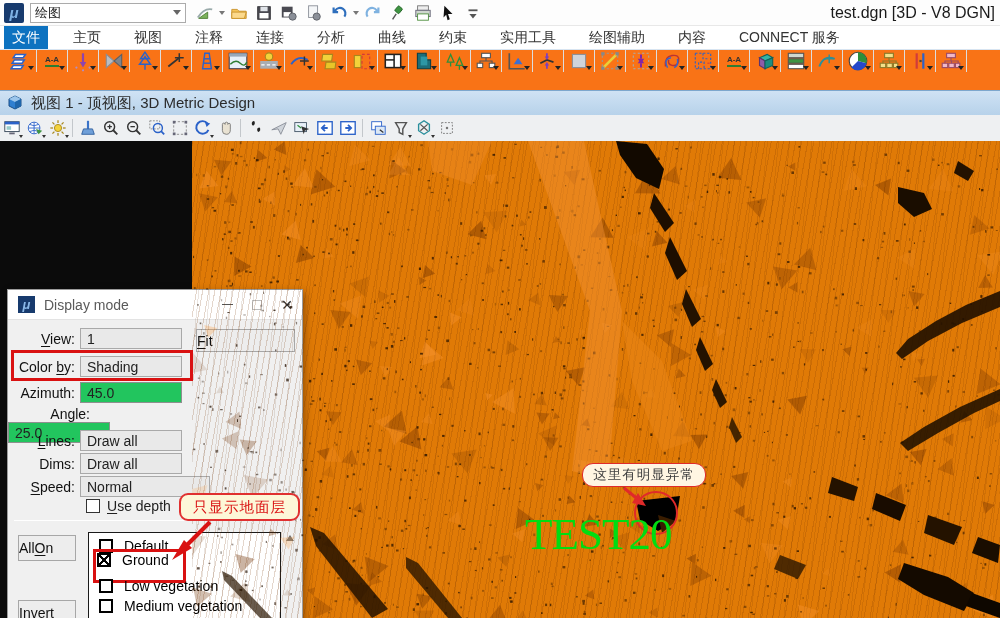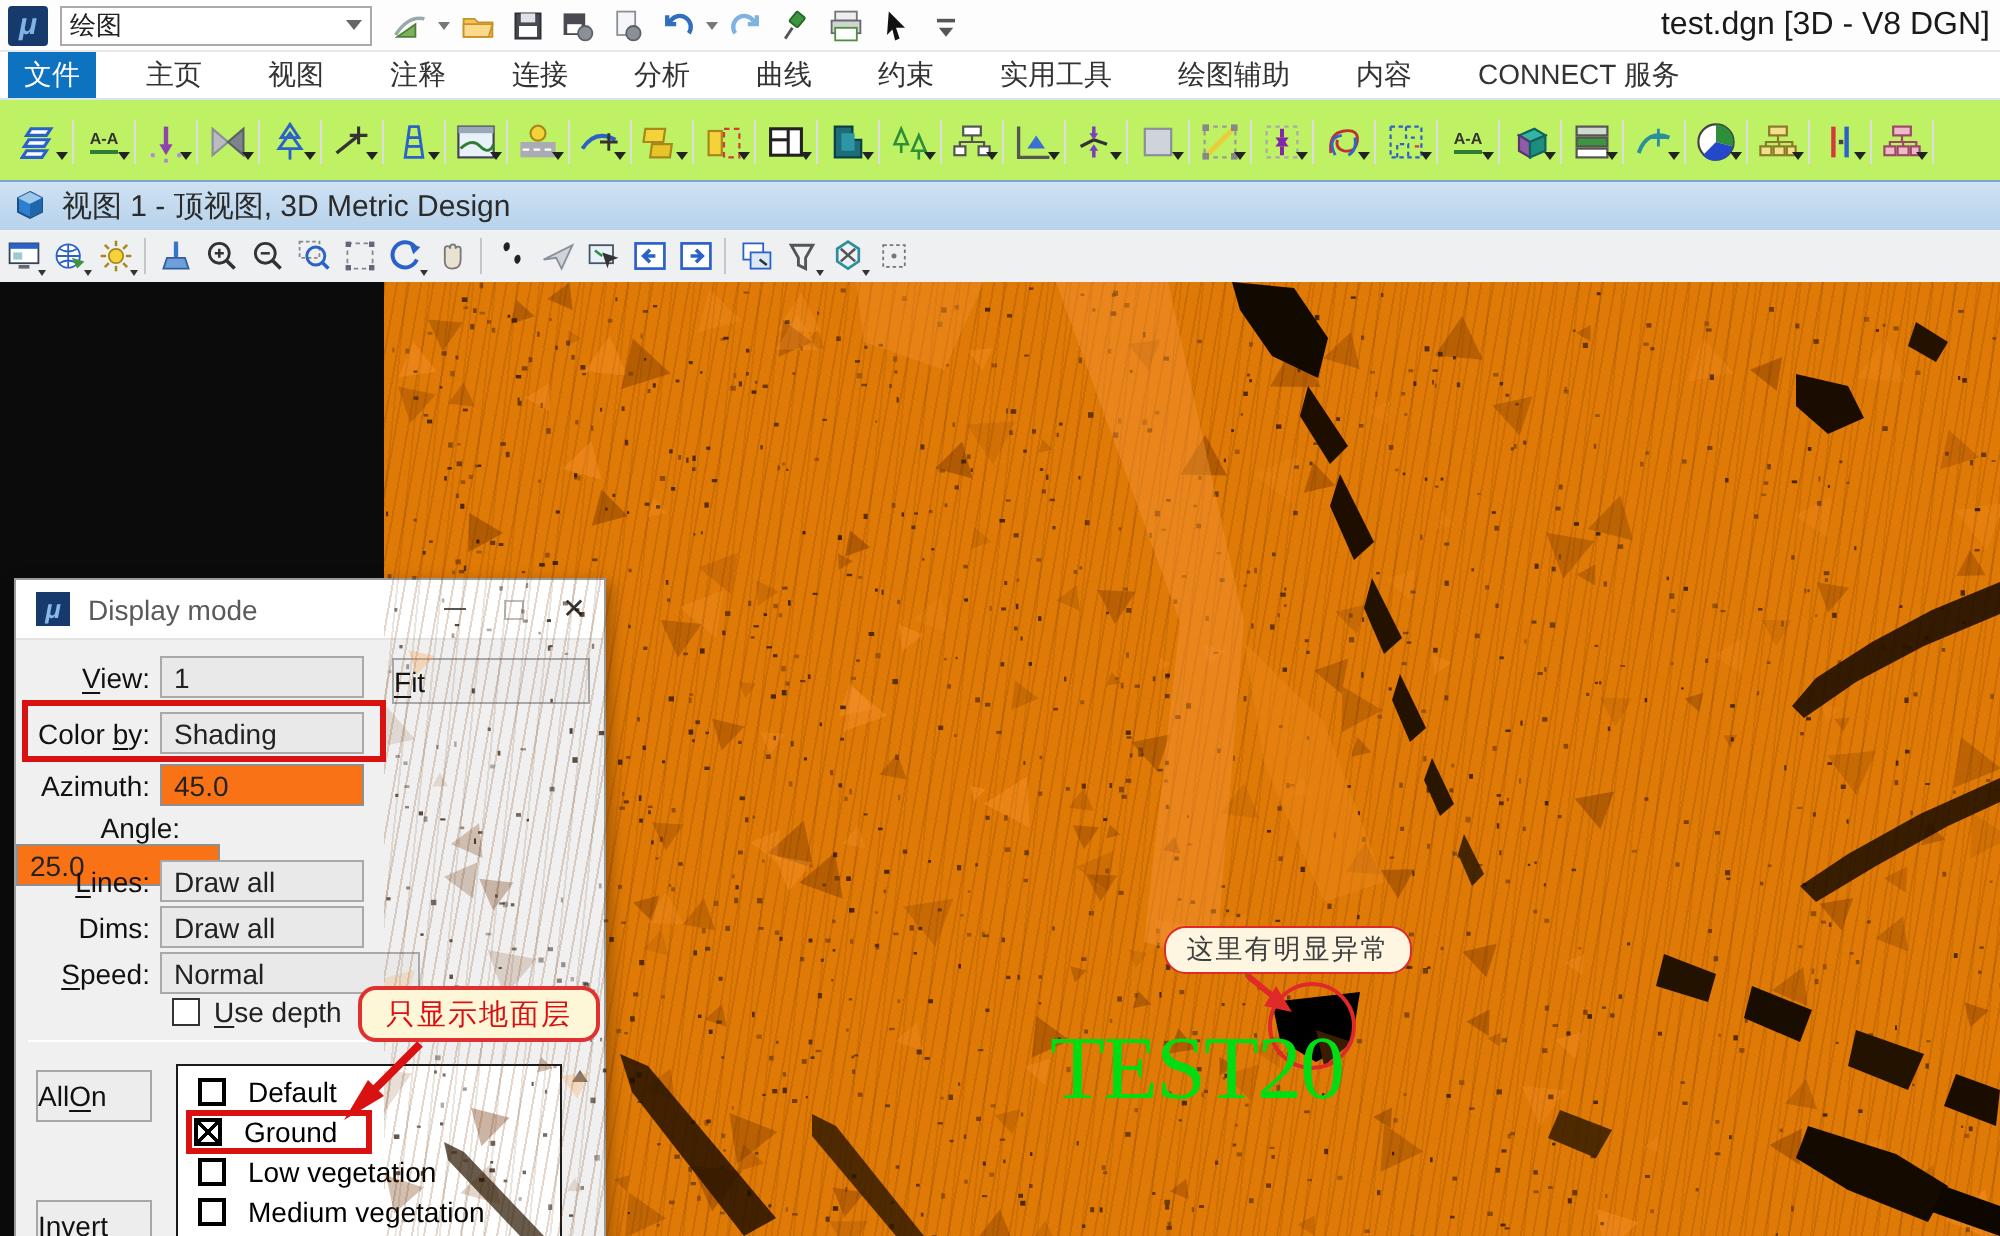--- a/index.html
+++ b/index.html
@@ -17,21 +17,21 @@
   .qcaret { width:9px; display:flex; align-items:center; justify-content:center; }
   .qcaret i { width:0; height:0; border-left:3px solid transparent; border-right:3px solid transparent; border-top:4px solid #777; }
   #doc-title { margin-left:auto; margin-right:5px; font-size:16px; color:#1a1a1a; white-space:nowrap; }
 
   
   #ribbon-tabs { left:0; top:26px; width:1000px; height:24px; background:#fff; display:flex; align-items:stretch; border-bottom:1px solid #d7e4f1; }
   .rtab { padding:8px 8px; margin:0 0 0 17px; display:flex; align-items:center; font-size:14px; color:#333; white-space:nowrap; }
   .rtab.active { background:#0d72c0; color:#fff; margin-left:4px; }
 
   
-  #main-toolbar { left:0; top:50px; width:1000px; height:44px; background:#bef264; border-bottom:2px solid #bcd2e8; display:flex; align-items:center; overflow:hidden; }
+  #main-toolbar { left:0; top:50px; width:1000px; height:44px; background:#f97316; border-bottom:2px solid #bcd2e8; display:flex; align-items:flex-start; overflow:hidden; }
   .grip { width:5px; border-right:1px dotted #b5b5b5; margin-right:1px; background:repeating-linear-gradient(#cfcfcf 0 1px, transparent 1px 3px); background-size:2px 100%; background-repeat:repeat-y; background-position:1px 4px; }
   .tslot { position:relative; width:31px; border-right:1px solid #ddd; display:flex; align-items:center; justify-content:center; }
   .tslot svg { width:22px; height:22px; }
   .tslot .dcaret { position:absolute; right:2px; bottom:2px; width:0; height:0; border-left:3px solid transparent; border-right:3px solid transparent; border-top:4px solid #222; }
   .tslot.txticon { font-size:8px; font-weight:bold; color:#333; }
 
   
   #view-titlebar { left:0; top:90px; width:1000px; height:25px; background:linear-gradient(#cfe2f4,#b7d2ea); border-top:1px solid #7da7cd; display:flex; align-items:center; font-size:15px; color:#2b2b2b; }
   #view-titlebar svg { width:16px; height:16px; margin:0 8px 0 7px; }
 
@@ -62,36 +62,36 @@
   .winbtns { margin-left:auto; display:flex; align-items:center; }
   .wb { width:30px; height:28px; display:flex; align-items:center; justify-content:center; color:#444; }
   .wb .minbar { width:11px; height:1.5px; background:#555; }
   .wb .maxbox { width:10px; height:10px; border:1.5px solid #bdbdbd; }
   .wb.close { font-size:14px; color:#333; }
 
   .drow { position:absolute; left:0; display:flex; align-items:center; }
   .dlabel { width:72px; text-align:right; padding-right:5px; color:#111; white-space:nowrap; }
   .dfield { height:21px; display:flex; align-items:center; padding:0 6px; }
   .opt { background:#e9e9e9; border:1px solid #a9a9a9; width:102px; }
-  .inp { background:#f97316; border:1px solid #8f8f8f; width:102px; }
+  .inp { background:#22c55e; border:1px solid #8f8f8f; width:102px; }
   .btn { background:#ededed; border:1px solid #a7a7a7; display:flex; align-items:center; justify-content:flex-start; color:#111; }
   u { text-decoration:underline; text-underline-offset:2px; }
 
   #cb-depth { width:14px; height:14px; border:1.5px solid #333; background:#fff; margin-right:7px; }
   .cb { width:14px; height:14px; border:2px solid #000; background:#fff; flex:0 0 auto; }
   .cb.checked { background:
       linear-gradient(45deg, transparent 44%, #000 44% 56%, transparent 56%),
       linear-gradient(-45deg, transparent 44%, #000 44% 56%, transparent 56%), #fff; }
 
   .hr { position:absolute; left:6px; width:284px; height:1px; background:#d8d8d8; border-bottom:1px solid #fff; }
 
   #class-list { position:absolute; left:80px; top:242px; width:193px; height:166px; background:#fff; border:1px solid #1a1a1a; padding-top:3px; overflow:hidden; }
   .lrow { display:flex; align-items:center; height:20px; padding-left:8px; }
   .lrow .rowin { display:flex; align-items:center; gap:11px; padding:1px 6px 1px 2px; }
-  .lrow .rowin.hl { border:3px solid #d91111; padding:0 14px 0 1px; margin-left:-4px; }
+  .lrow .rowin.hl { border:3px solid #d91111; padding:0 14px 12px 1px; margin-left:-4px; }
   .lrow .lbl { font-size:14px; color:#000; white-space:nowrap; }
   #list-sb { position:absolute; left:274px; top:242px; width:15px; height:166px; display:flex; flex-direction:column; justify-content:space-between; align-items:center; padding:3px 0; }
   .sb-arrow { width:0; height:0; }
   .sb-up { border-left:4.5px solid transparent; border-right:4.5px solid transparent; border-bottom:6px solid #707070; }
 
   .red-rect { position:absolute; border:3px solid #d91111; z-index:8; pointer-events:none; }
   #dlg-bubble { position:absolute; left:171px; top:203px; width:121px; height:28px; z-index:9; background:#fdf7d8; border:2px solid #e03030; border-radius:9px; display:flex; align-items:center; justify-content:center; font-size:14.5px; letter-spacing:1px; }
   #dlg-arrow { position:absolute; left:150px; top:228px; width:70px; height:48px; z-index:9; pointer-events:none; }
 </style>
 </head>

